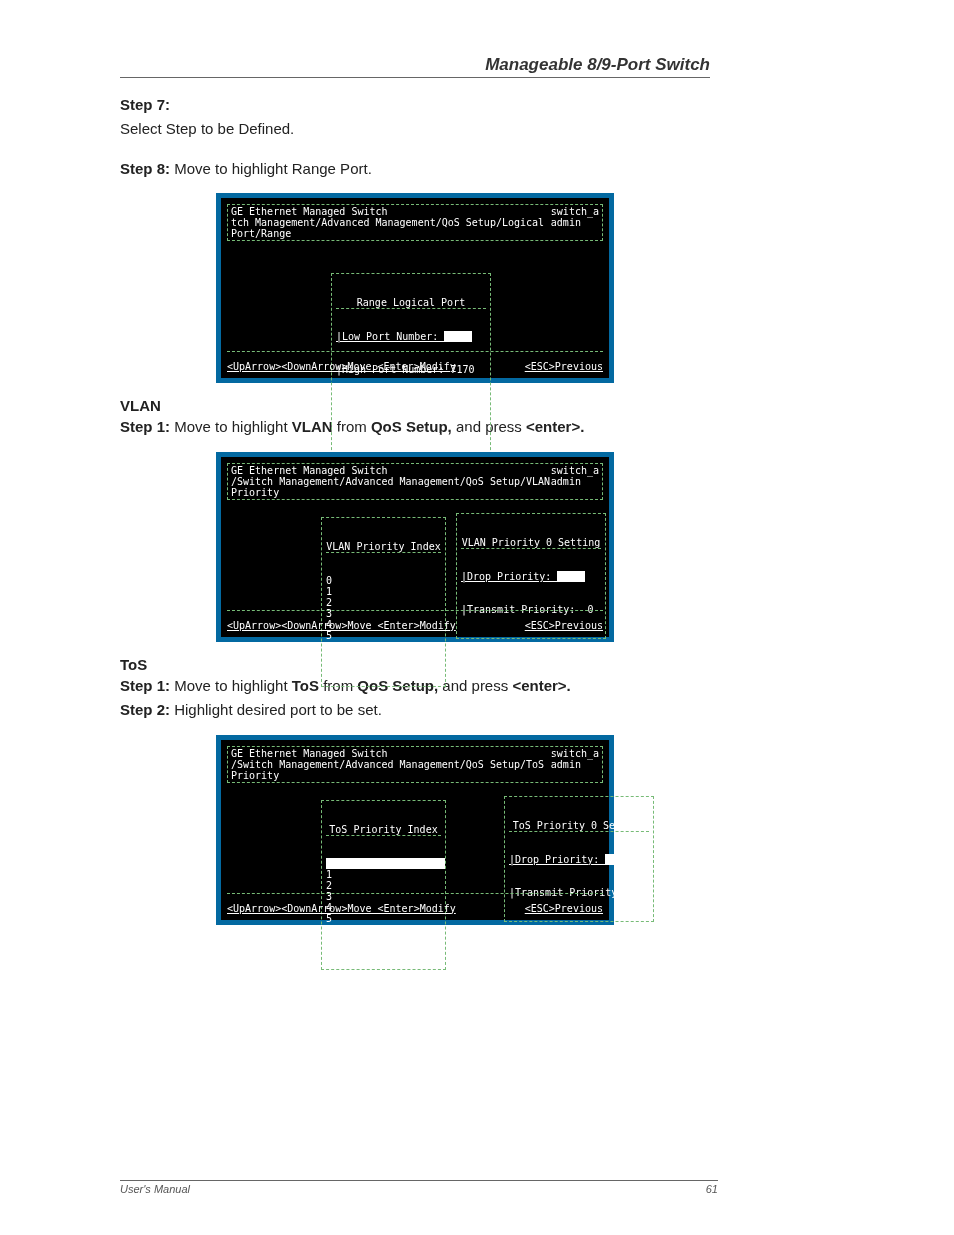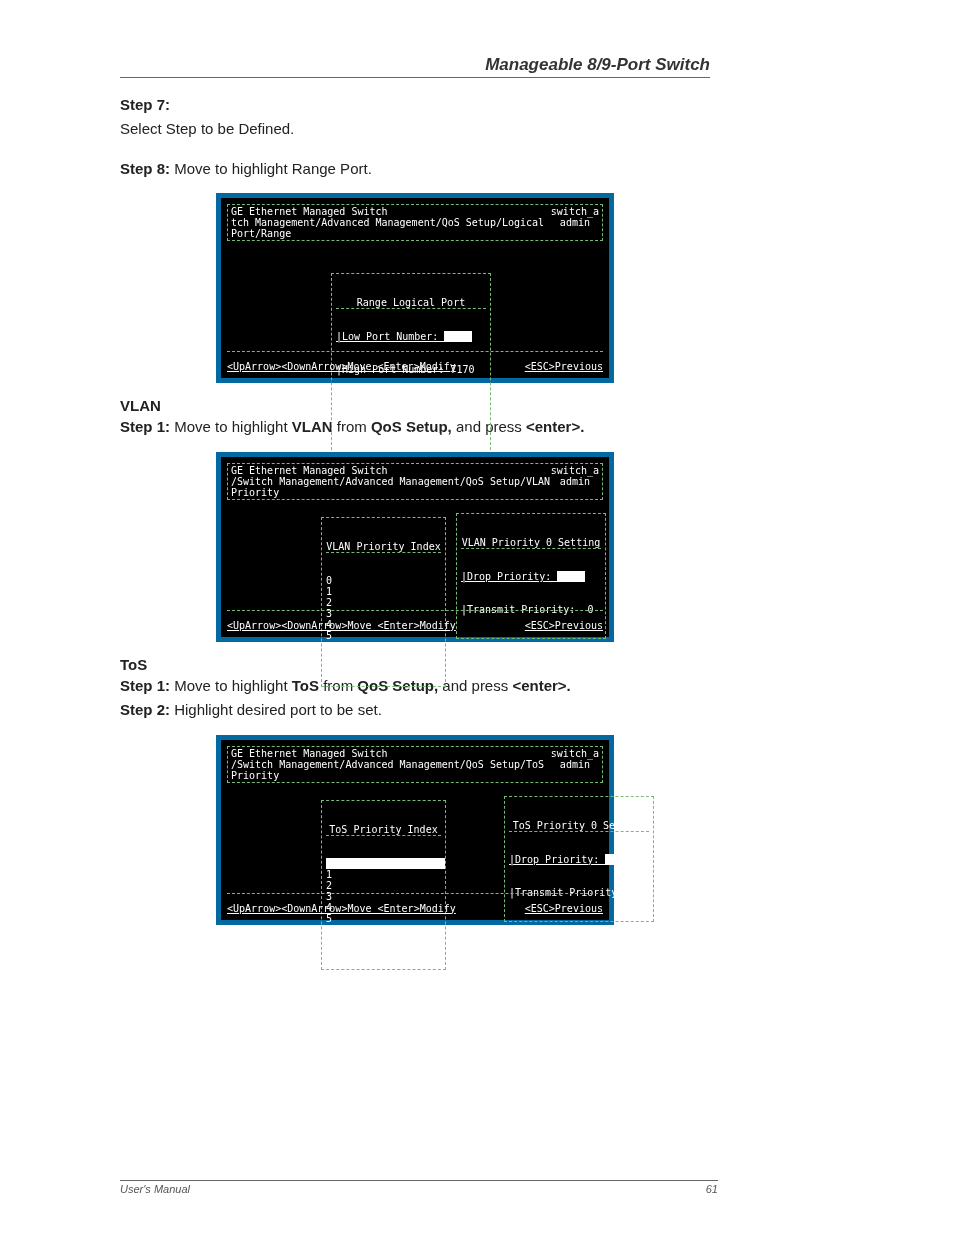--- a/index.html
+++ b/index.html
@@ -47,21 +47,21 @@
     box-sizing: border-box;
   }
   .term a, .term span { color: #fff; text-decoration: underline; }
   .term .hdr {
     border: 1px dashed #7b7;
     padding: 1px 3px;
     display: flex;
     justify-content: space-between;
     margin-bottom: 2px;
   }
-  .term .hdr .r { text-align: center; }
+  .term .hdr .r { text-align: left; }
   .term .panel {
     border: 1px dashed #7b7;
     position: absolute;
     padding: 1px 4px;
     color:#fff;
     white-space: pre;
   }
   .hl { background:#fff; color:#000; padding:0 2px; }
   .term .footer {
     position:absolute; left:6px; right:6px; bottom:6px;

